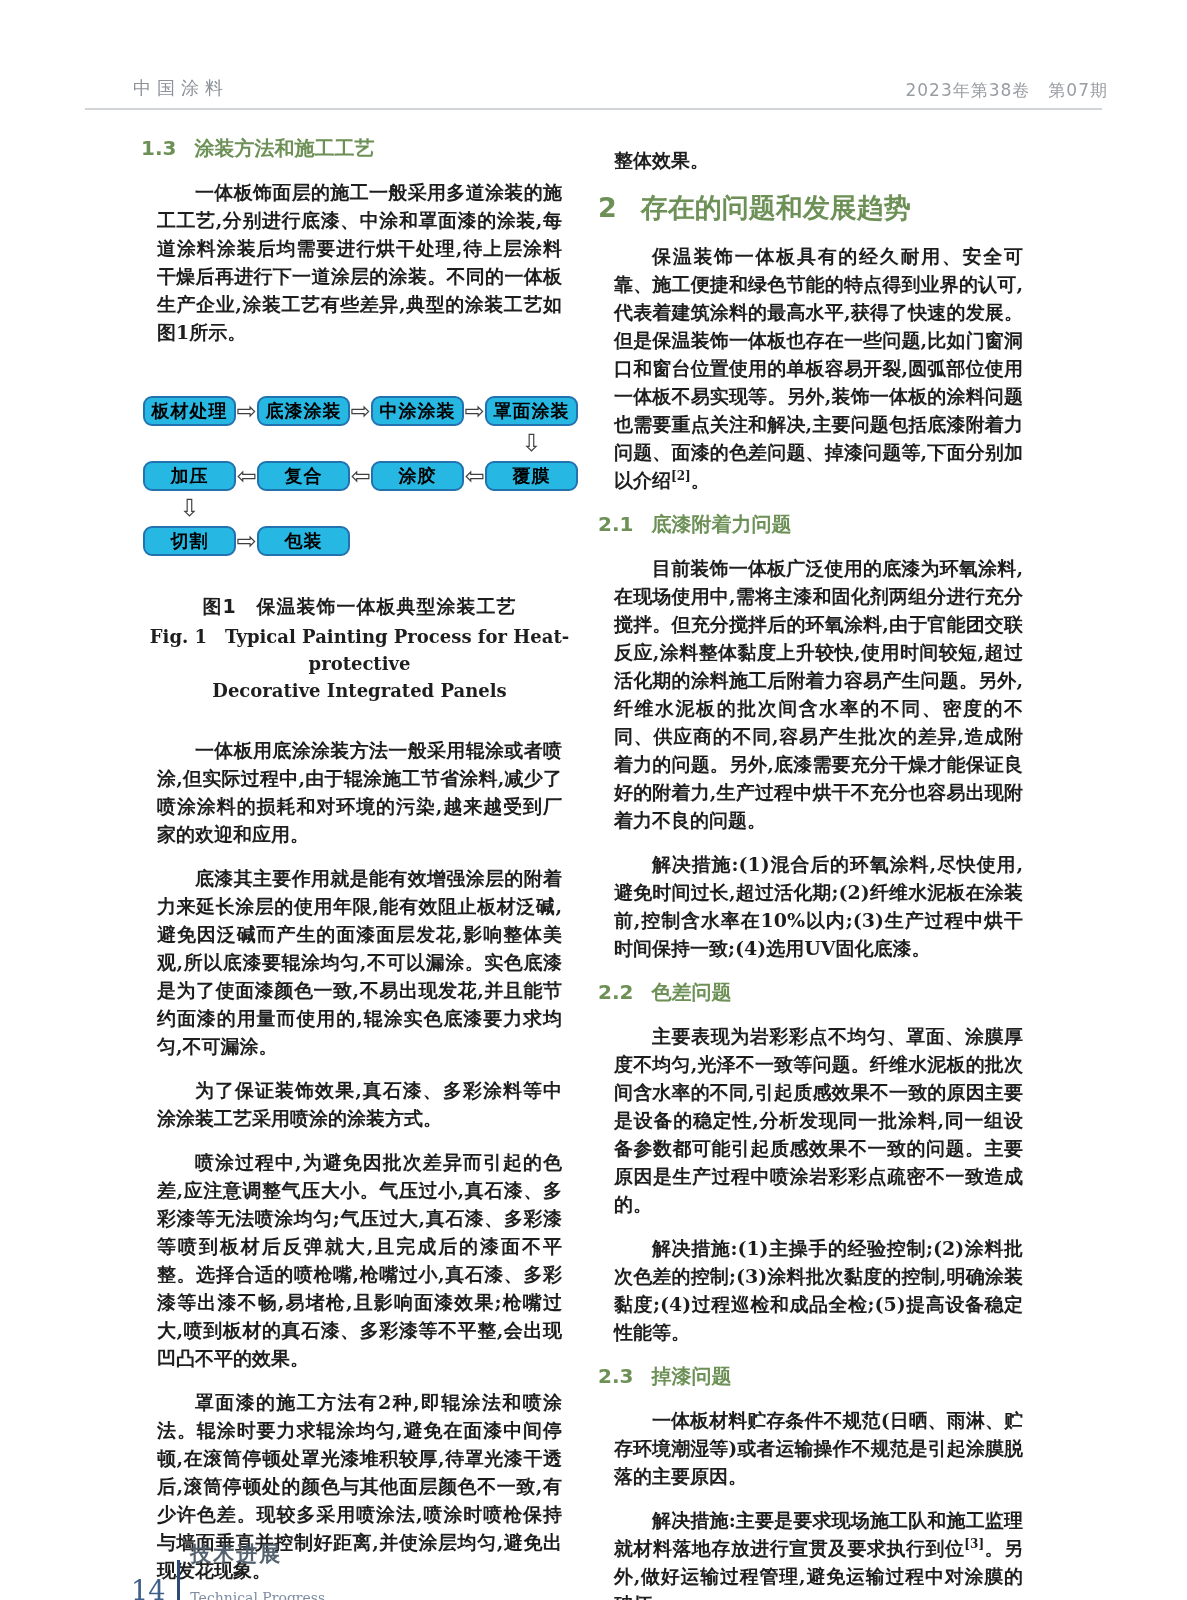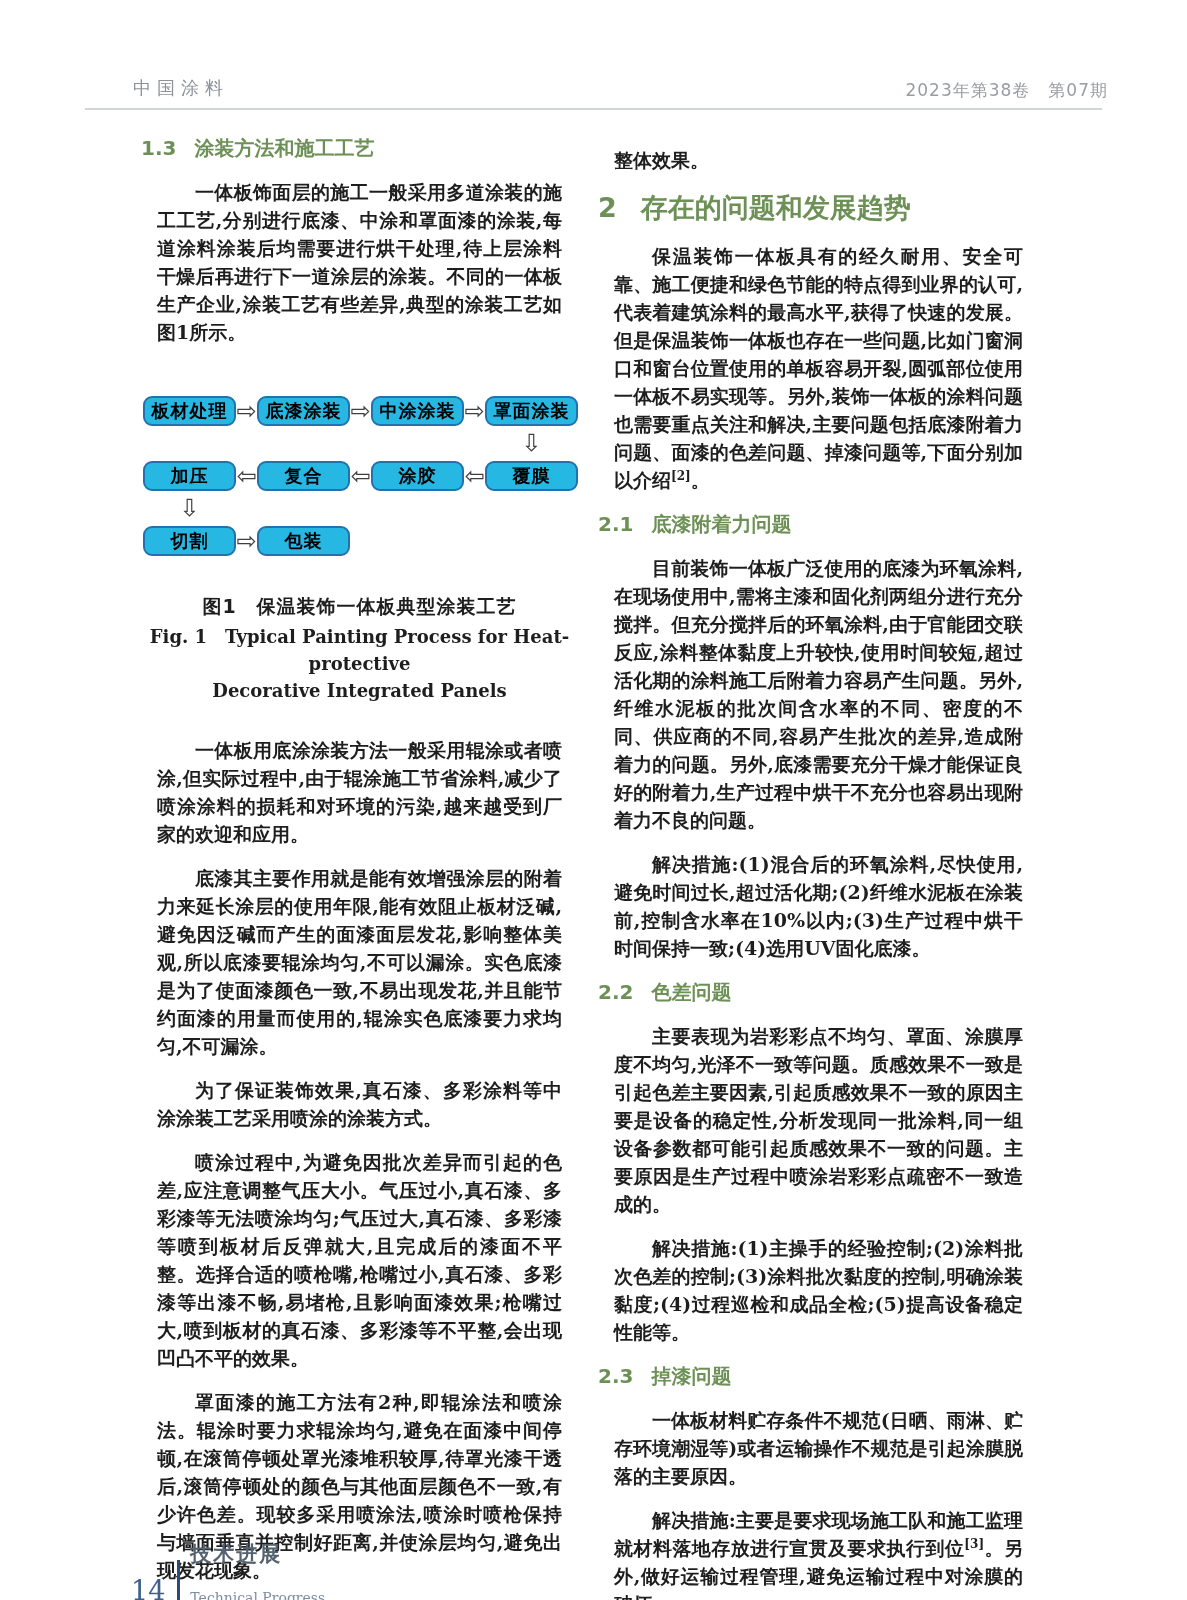--- a/index.html
+++ b/index.html
@@ -147,21 +147,21 @@
       <span class="h-num">2.1</span>
       <span>底漆附着力问题</span>
     </div>
     <p class="body-p">目前装饰一体板广泛使用的底漆为环氧涂料,在现场使用中,需将主漆和固化剂两组分进行充分搅拌。但充分搅拌后的环氧涂料,由于官能团交联反应,涂料整体黏度上升较快,使用时间较短,超过活化期的涂料施工后附着力容易产生问题。另外,纤维水泥板的批次间含水率的不同、密度的不同、供应商的不同,容易产生批次的差异,造成附着力的问题。另外,底漆需要充分干燥才能保证良好的附着力,生产过程中烘干不充分也容易出现附着力不良的问题。</p>
     <p class="body-p">解决措施:(1)混合后的环氧涂料,尽快使用,避免时间过长,超过活化期;(2)纤维水泥板在涂装前,控制含水率在10%以内;(3)生产过程中烘干时间保持一致;(4)选用UV固化底漆。</p>
 
     <div class="h-sub">
       <span class="h-num">2.2</span>
       <span>色差问题</span>
     </div>
-    <p class="body-p">主要表现为岩彩彩点不均匀、罩面、涂膜厚度不均匀,光泽不一致等问题。质感效果不一致是引起色差主要因素,引起质感效果不一致的原因主要是设备的稳定性,分析发现同一批涂料,同一组设备参数都可能引起质感效果不一致的问题。主要原因是生产过程中喷涂岩彩彩点疏密不一致造成的。</p>
+    <p class="body-p">主要表现为岩彩彩点不均匀、罩面、涂膜厚度不均匀,光泽不一致等问题。纤维水泥板的批次间含水率的不同,引起质感效果不一致的原因主要是设备的稳定性,分析发现同一批涂料,同一组设备参数都可能引起质感效果不一致的问题。主要原因是生产过程中喷涂岩彩彩点疏密不一致造成的。</p>
     <p class="body-p">解决措施:(1)主操手的经验控制;(2)涂料批次色差的控制;(3)涂料批次黏度的控制,明确涂装黏度;(4)过程巡检和成品全检;(5)提高设备稳定性能等。</p>
 
     <div class="h-sub">
       <span class="h-num">2.3</span>
       <span>掉漆问题</span>
     </div>
     <p class="body-p">一体板材料贮存条件不规范(日晒、雨淋、贮存环境潮湿等)或者运输操作不规范是引起涂膜脱落的主要原因。</p>
     <p class="body-p"><span>解决措施:主要是要求现场施工队和施工监理就材料落地存放进行宣贯及要求执行到位</span><sup>[3]</sup><span>。另外,做好运输过程管理,避免运输过程中对涂膜的破坏。</span></p>
 
     <div class="h-sub">

